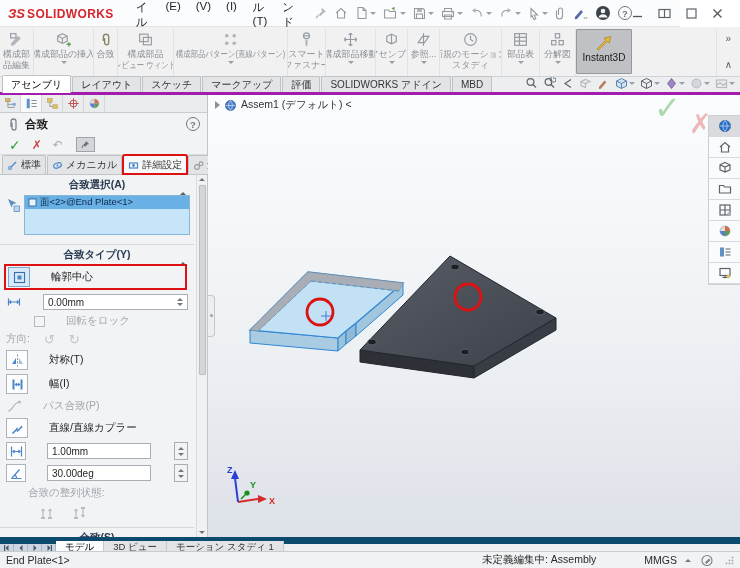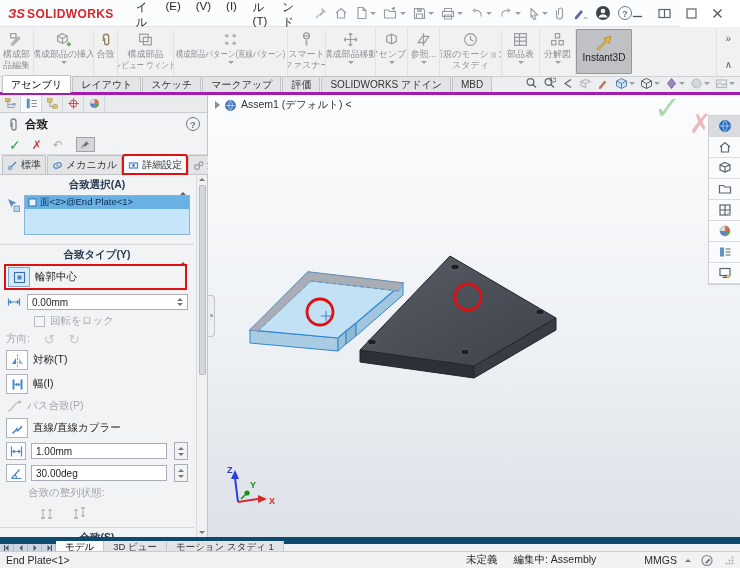--- a/index.html
+++ b/index.html
@@ -81,21 +81,21 @@
     font-size:10.5px; color:#26394f; font-weight:bold;flex-direction:column; }
   .chev-up { width:0; height:0; border-left:4px solid transparent; border-right:4px solid transparent;
     border-bottom:4.5px solid #5a6168; margin-left:auto; }
   .sel-row { display:flex; gap:3px; padding:1px 4px 6px 5px; align-items:flex-start; }
   .sel-row > svg { width:16px; height:16px; margin-top:2px; }
   .listbox { flex:1; height:40px; background:#c7e5f9; border:1px solid #86b6d9; overflow:hidden; }
   .listrow { height:13px; background:#69b1e4; display:flex; align-items:center; gap:3px;
     padding:0 3px; font-size:9.5px; color:#0d2b4e; }
   .listrow svg { width:9px; height:9px; }
   .hr { height:1px; background:#d6d9dc; margin:3px 0; }
-  .row { display:flex; align-items:center; gap:5px; padding:2px 6px; font-size:10.5px; color:#1f1f1f; }
+  .row { display:flex; align-items:center; gap:21px; padding:2px 6px; font-size:10.5px; color:#1f1f1f; }
   .row svg.plain { width:16px; height:16px; }
   .iconbtn { width:22px; height:20px; background:#fdfdfe; border:1px solid #aeb4ba;
     display:flex; align-items:center; justify-content:center; flex:none; }
   .iconbtn svg { width:15px; height:15px; }
   .iconbtn.pressed { background:#d8e9fa; border-color:#7ba7cf; }
   .field { flex:1; height:16px; background:#fff; border:1px solid #a8aeb4; display:flex;
     align-items:center; padding:0 4px; font-size:10px; color:#1f1f1f; }
   .spin-inline { margin-left:auto; display:flex; flex-direction:column; gap:2px; align-items:center; }
   .t-up { width:0; height:0; border-left:3px solid transparent; border-right:3px solid transparent; border-bottom:3.5px solid #777; }
   .t-dn { width:0; height:0; border-left:3px solid transparent; border-right:3px solid transparent; border-top:3.5px solid #777; }
@@ -140,21 +140,21 @@
     background:#ccd5e0; border-right:1px solid #aab6c4; }
   .nav-btn svg { width:8px; height:8px; }
   .stab { display:flex; align-items:center; padding:0 9px; font-size:9.5px; color:#333;
     background:#e2e4e6; border-right:1px solid #c6c9cc; white-space:nowrap; }
   .stab.active { background:#fbfcfd; color:#000; }
   .stab-spacer { flex:1; border-left:1px solid #c6c9cc; }
   
   .statusbar { position:absolute; left:0; top:551px; width:740px; height:17px; background:#f1f2f3;
     border-top:1px solid #c9ccce; display:flex; align-items:center; padding:0 6px; font-size:10.5px; color:#2a2a2a; }
   .sb-right { margin-left:auto; display:flex; align-items:center; }
-  .sb-right .item { margin-left:16px; white-space:nowrap; }
+  .sb-right .item { white-space:nowrap; }
   .sb-right .wide { margin-left:48px; }
   .grip { margin-left:10px; }
   
   .s  { stroke:#959ba1; fill:none; stroke-width:1.1; }
   .sf { fill:#aeb4ba; stroke:none; }
   .bs { stroke:#4a86c8; fill:none; stroke-width:1.2; }
   .bf { fill:#4a86c8; stroke:none; }
   .gs { stroke:#b5bac0; fill:none; stroke-width:1.2; }
   .gf { fill:#b8bdc2; stroke:none; }
   .dk { stroke:#5d646b; fill:none; stroke-width:1.2; }

